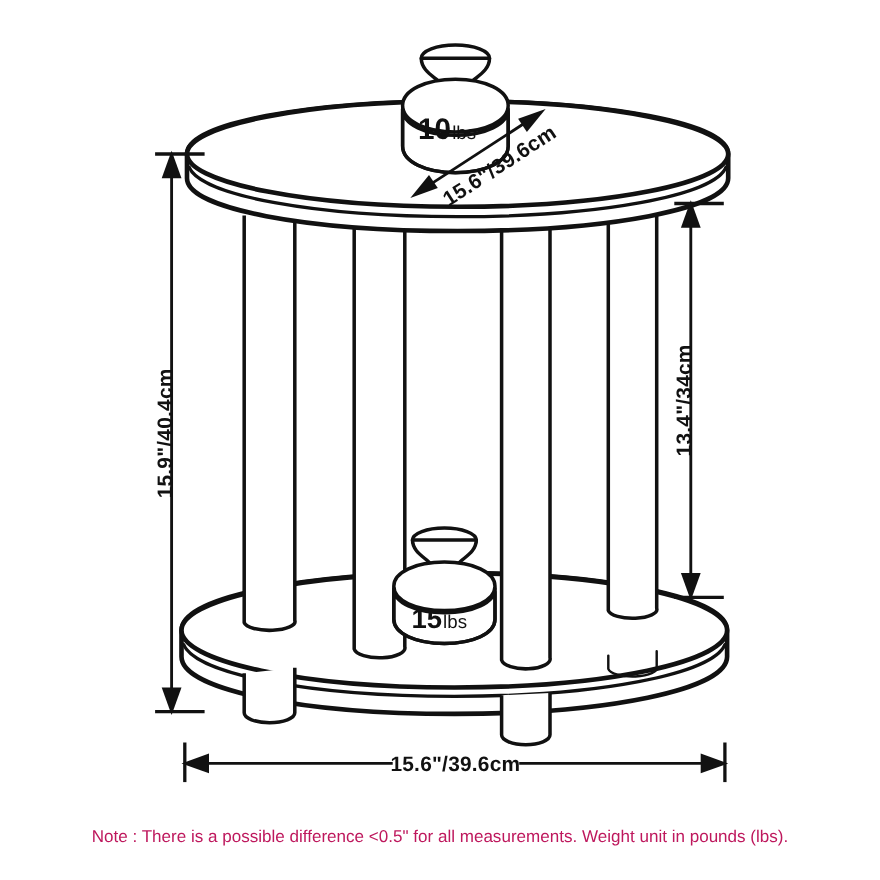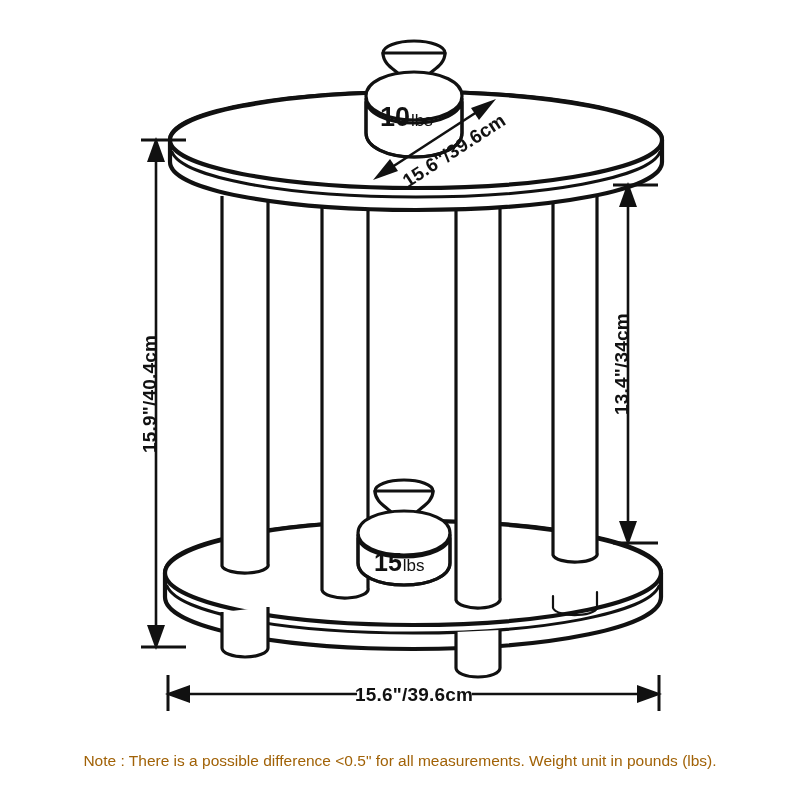--- a/index.html
+++ b/index.html
@@ -91,21 +91,21 @@
   }
   .note-text {
     position: absolute;
     left: 0;
     top: 752px;
     width: 800px;
     text-align: center;
     font-family: "Liberation Sans", sans-serif;
     font-size: 15.5px;
     font-weight: normal;
-    color: #a16207;
+    color: #be185d;
     white-space: nowrap;
   }
 </style>
 </head>
 <body>
 
 <div id="diagram-root">
 
   <svg id="furniture-svg" viewBox="0 0 800 800" xmlns="http://www.w3.org/2000/svg">
 

